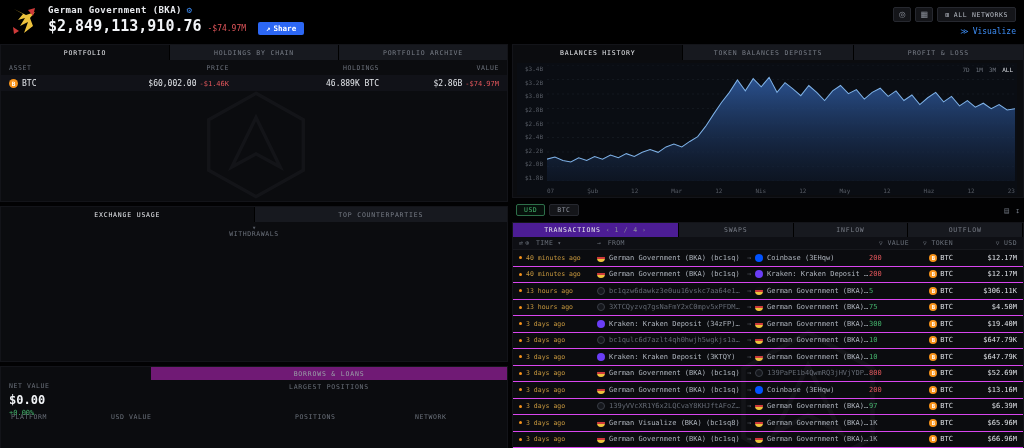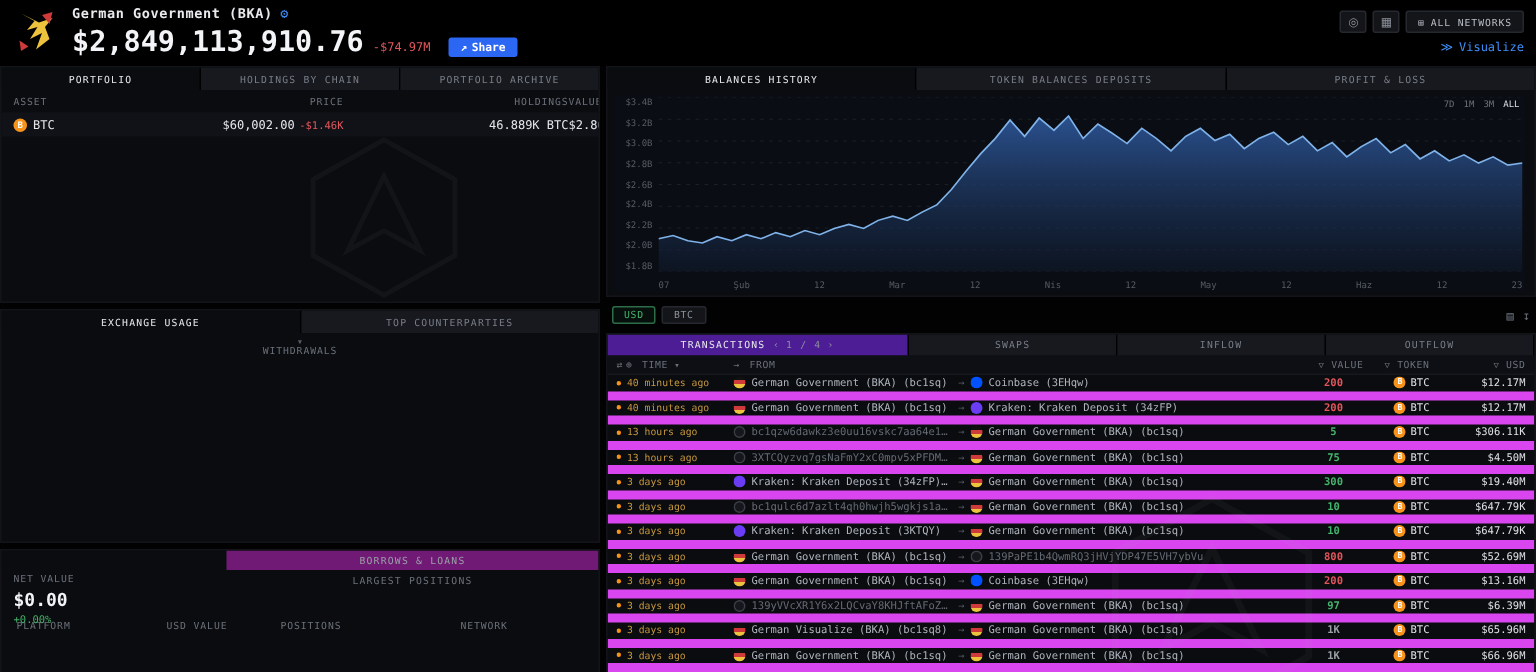--- a/index.html
+++ b/index.html
@@ -7,37 +7,37 @@
   font-family:"DejaVu Sans Mono","Liberation Mono",monospace;color:#cfd3d9}
 .app{position:relative;width:1024px;height:448px;background:#020203;display:flex;flex-direction:column}
 
 .topbar{height:44px;display:flex;justify-content:space-between;align-items:flex-start;padding:5px 8px;background:#000}
 .tb-left{display:flex;gap:8px}
 .logo{width:32px;height:32px;border-radius:2px;overflow:hidden;flex:none}
 .name-row{display:flex;align-items:center;gap:5px}
 .ename{font-size:9px;font-weight:bold;color:#e8eaee;letter-spacing:.4px}
 .gear{color:#3d8ef7;font-size:9px;cursor:pointer}
 .val-row{display:flex;align-items:baseline;gap:6px;margin-top:2px}
-.total{font-size:19px;font-weight:bold;color:#f2f4f7}
+.total{font-size:15px;font-weight:bold;color:#f2f4f7}
 .chg{font-size:8px}
 .neg{color:#e2565b}.pos{color:#44b36c}.neu{color:#9aa0a8}
 .share{margin-left:6px;background:#2c67f4;color:#fff;border:0;border-radius:2px;
   font:bold 7.5px "DejaVu Sans Mono",monospace;padding:2px 8px;cursor:pointer;display:inline-flex;gap:3px;align-items:center}
 .tag-row{margin-top:3px}
 .tag{display:inline-block;background:#15161b;border:1px solid #26282f;color:#8d929c;font-size:6.5px;padding:1px 6px;border-radius:2px}
 .tb-right{display:flex;flex-direction:column;align-items:flex-end;gap:5px;padding-top:2px}
 .tb-btns{display:flex;gap:4px}
 .iconbtn{width:18px;height:15px;background:#141519;border:1px solid #26282f;border-radius:2px;color:#8d929c;font-size:8px;
   display:flex;align-items:center;justify-content:center;cursor:pointer}
 .networks{height:15px;background:#141519;border:1px solid #26282f;border-radius:2px;color:#b9bec7;
   font:6.5px "DejaVu Sans Mono",monospace;letter-spacing:.6px;padding:0 7px;display:flex;gap:4px;align-items:center;cursor:pointer}
 .visualize{color:#3d8ef7;font-size:8px;display:flex;gap:4px;align-items:center;cursor:pointer}
 
 .main{flex:1;display:flex;gap:4px}
-.leftcol{width:400px;display:flex;flex-direction:column;gap:4px}
+.leftcol{width:508px;display:flex;flex-direction:column;gap:4px}
 .rightcol{flex:1;display:flex;flex-direction:column;gap:4px}
 .panel{background:#0b0c0f;border:1px solid #131419;position:relative;overflow:hidden}
 
 .tabs{display:flex;height:15px;flex:none}
 .tab{flex:1;display:flex;align-items:center;justify-content:center;gap:4px;font-size:6.5px;letter-spacing:.8px;
   color:#787d87;background:#17191f;border-right:1px solid #000;cursor:pointer;white-space:nowrap}
 .tab:last-child{border-right:0}
 .tab.active{background:#0b0c0f;color:#e6e8ec}
 
 .pf{height:158px;display:flex;flex-direction:column}
@@ -92,34 +92,34 @@
 .txtabs{display:flex;height:14px;flex:none}
 .txtab{display:flex;align-items:center;justify-content:center;gap:5px;font-size:6.5px;letter-spacing:.8px;
   color:#787d87;background:#17191f;border-right:1px solid #000;cursor:pointer;flex:1}
 .txtab.main-tab{flex:1.45;background:#4c1d95;color:#e6e8ec}
 .pager{color:#8d929c;display:flex;gap:4px;align-items:center}
 .tx-head{display:grid;grid-template-columns:78px 146px 12px 1fr 40px 44px 64px;height:13px;align-items:center;
   padding:0 6px;font-size:6.5px;color:#6b717b;letter-spacing:.4px;background:#0e0f14;border-bottom:1px solid #17181d}
 .tx-head .r{text-align:right}
 .tx-list{flex:1;overflow:hidden;display:flex;flex-direction:column}
 .tx-row{display:grid;grid-template-columns:78px 146px 12px 1fr 40px 44px 64px;height:16.5px;flex:none;
-  align-items:center;padding:0 6px;border-bottom:6px solid #d946ef;font-size:7px;cursor:pointer}
+  align-items:center;padding:0 6px;border-bottom:1px solid #d946ef;font-size:7px;cursor:pointer}
 .cell{overflow:hidden;white-space:nowrap;text-overflow:ellipsis}
 .time{display:flex;align-items:center;gap:4px;color:#c6973e;font-size:6.5px}
 .dot{width:3px;height:3px;border-radius:50%;background:#f7931a;flex:none}
 .party{display:flex;align-items:center;gap:4px}
 .pic{width:8px;height:8px;border-radius:50%;flex:none}
 .ic-de{background:linear-gradient(180deg,#101010 33%,#cf3a3a 33% 66%,#edc23d 66%)}
 .ic-coinbase{background:#0052ff}
 .ic-kraken{background:#6a3df5}
 .ic-addr{background:#15171c;border:1px solid #3a3e46}
 .pname{overflow:hidden;text-overflow:ellipsis}
 .ent{color:#aeb4bd}.addr{color:#646a74}
 .arrow{color:#565b64;font-size:7px;text-align:center}
-.val{text-align:center;font-weight:bold}
+.val{text-align:left;font-weight:normal}
 .tok{display:flex;align-items:center;gap:3px;justify-content:flex-end;color:#dde0e5}
 .btc-ic{width:8px;height:8px;border-radius:50%;background:#f7931a;color:#fff;font:bold 5.5px "DejaVu Sans Mono",monospace;
   display:inline-flex;align-items:center;justify-content:center}
 .usd{text-align:right;color:#dde0e5}
 
 .wm{position:absolute;opacity:.05;pointer-events:none}
 .sorticons{color:#6b717b;margin-right:2px}
 .caret{font-size:6px;color:#6b717b}
 </style>
 </head>

